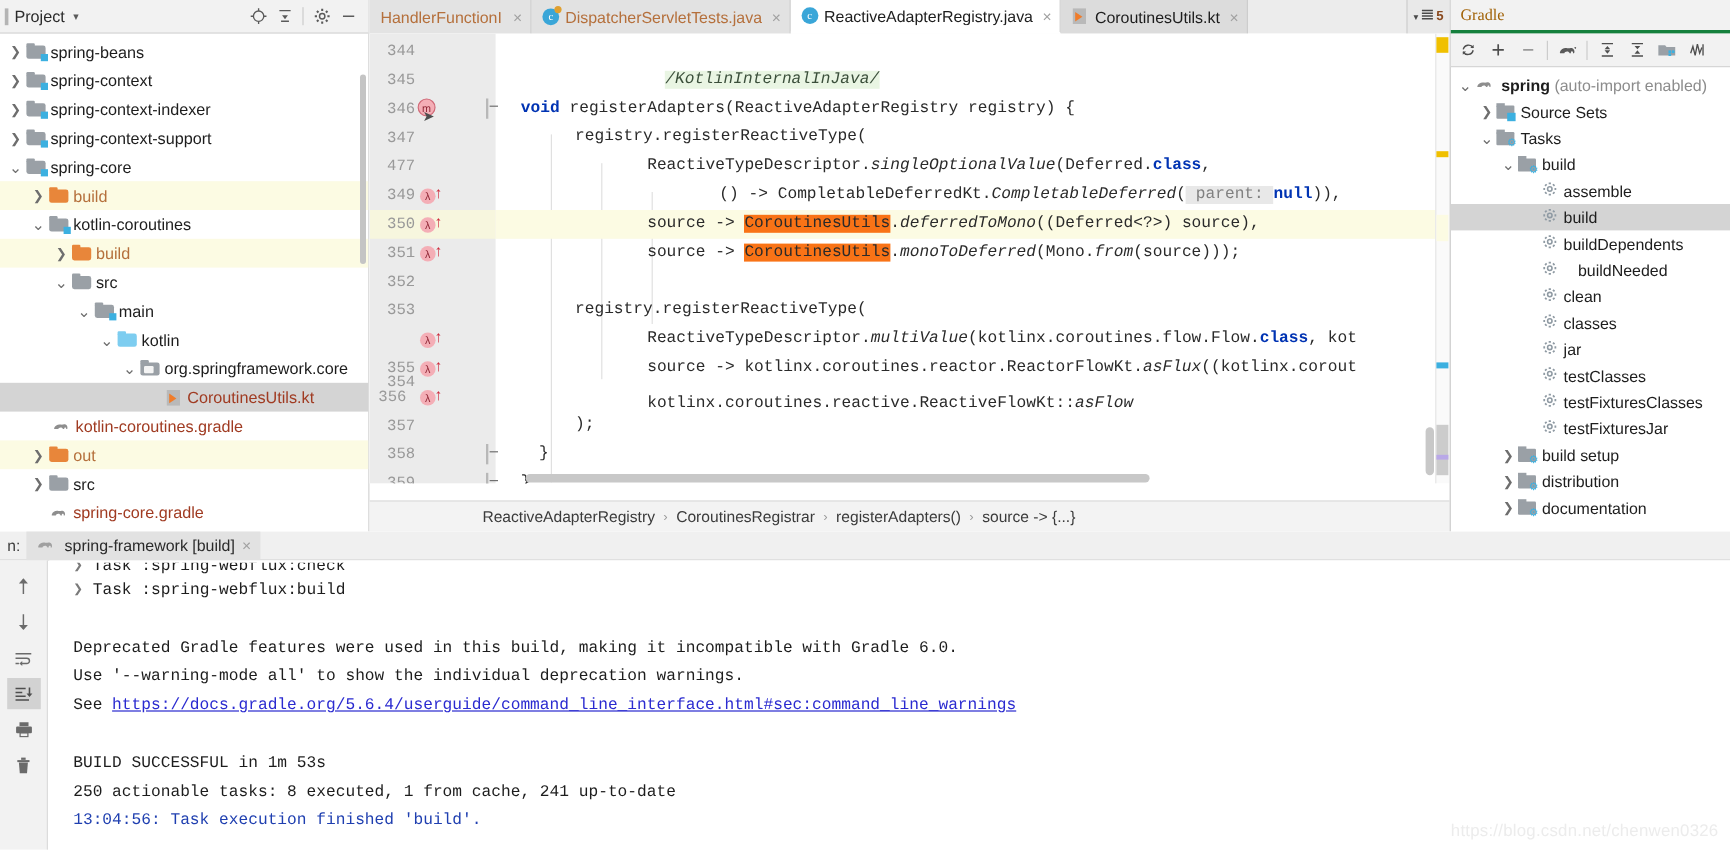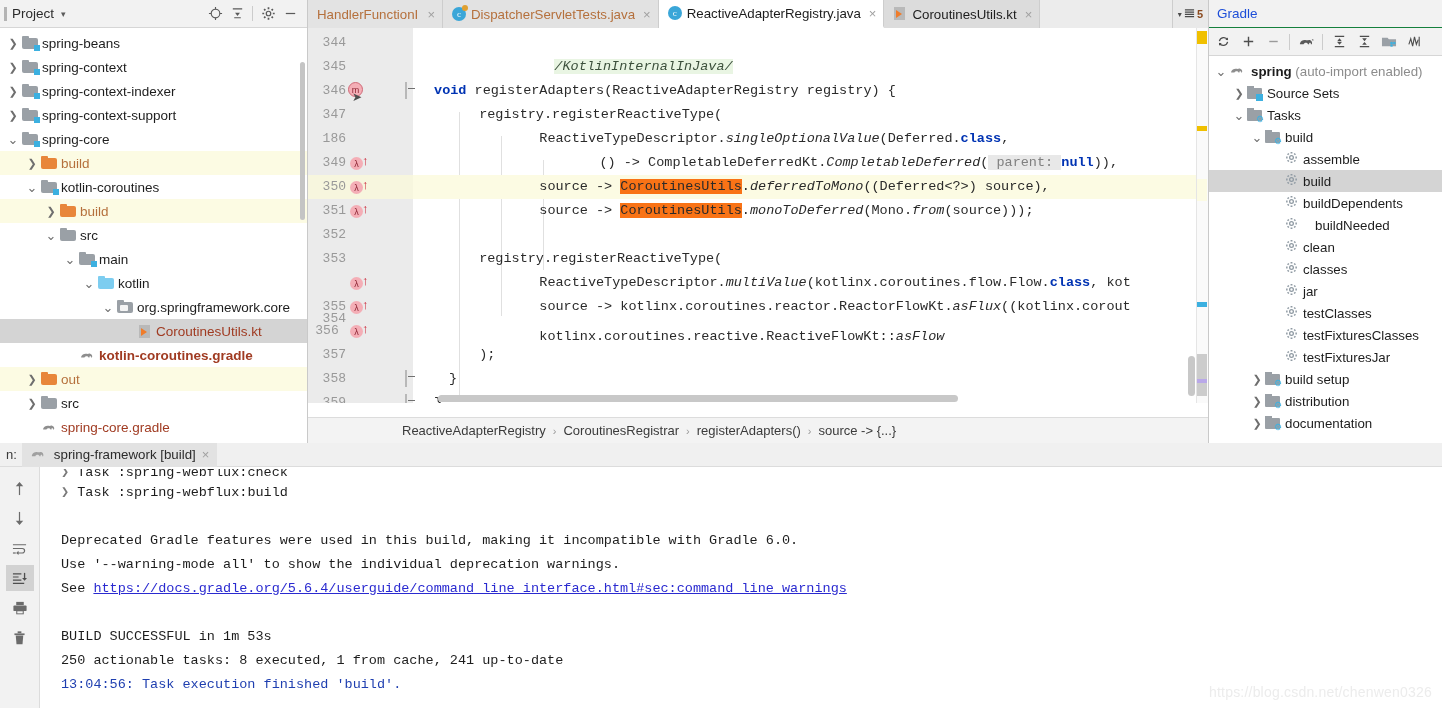--- a/index.html
+++ b/index.html
@@ -135,22 +135,22 @@
   #breadcrumb {
     position:absolute; left:0; bottom:0; width:900px; height:26px; background:#f3f3f3;
     border-top:1px solid #dcdcdc; display:flex; align-items:center; padding-left:94px;
     font-size:13px; color:#3b3b3b; gap:7px;
   }
   #breadcrumb .sep { color:#9a9a9a; font-size:11px; }
 
   
   #gradle-panel { position:absolute; left:1208px; top:0; width:234px; height:443px; background:#fff;
                   border-left:1px solid #c9c9c9; }
-  #gradle-header { height:28px; background:#f2f2f2; border-bottom:1px solid #15803d;
-                   display:flex; align-items:center; padding-left:8px; font-size:13.5px; color:#1d4ed8; }
+  #gradle-header { height:28px; background:#f2f2f2; border-bottom:3px solid #15803d;
+                   display:flex; align-items:center; padding-left:8px; font-size:13.5px; color:#a16207;font-family:Liberation Serif, serif; }
   #gradle-toolbar { height:28px; background:#f2f2f2; border-bottom:1px solid #d6d6d6;
                     display:flex; align-items:center; padding:0 2px; gap:1px; overflow:hidden; }
   .gt-ico { width:24px; height:24px; display:flex; align-items:center; justify-content:center;
             color:#4e4e4e; font-size:14px; }
   .gt-sep { width:1px; height:16px; background:#cccccc; margin:0 3px; }
   #gradle-tree { padding-top:4px; }
   .grow { height:22px; display:flex; align-items:center; white-space:nowrap; font-size:13.3px; }
   .grow.sel { background:#d4d4d4; }
   .grow .gw { width:16px; display:flex; align-items:center; justify-content:center; color:#6e6e6e; font-size:11px;}
   .gfold { width:16px; height:15px; position:relative; flex:0 0 16px; }
@@ -320,21 +320,21 @@
           <span class="tlabel txt-dark">org.springframework.core</span>
         </div>
         <div class="trow sel" style="padding-left: 118px;">
           <span class="tw"></span>
           <span class="ico kt">
             <span class="sq"></span>
             <span class="tri"></span>
           </span>
           <span class="tlabel txt-rust">CoroutinesUtils.kt</span>
         </div>
-        <div class="trow" style="padding-left: 61px; font-weight: bold;">
+        <div class="trow" style="padding-left: 25px;">
           <span class="tw"></span>
           <span class="ico gradle-el">
             <svg width="16" height="12" viewBox="0 0 18 14">
               <path d="M1 9c1-3 4-4 6.5-3.4C9 6 10 5 11.5 5.4c1.6.4 2.4 1.8 2.4 3.2 0 .8-.3 1.4-.3 1.4h-1c.1-.4.1-.9-.1-1.2-.3-.5-1-.6-1.4-.2-.4.3-.5 1-.3 1.4H9.6c-.3-1-1.2-1.6-2.3-1.6-1.2 0-2.1.7-2.4 1.6H1z" fill="#8e8e8e"></path>
             </svg>
           </span>
           <span class="tlabel txt-rust">kotlin-coroutines.gradle</span>
         </div>
         <div class="trow hl-yellow" style="padding-left: 23px;">
           <span class="tw">❯</span>
@@ -401,21 +401,21 @@
       <div id="gutter">
           <div class="ln" style="top: 3px; line-height: 24px;">344</div>
           <div class="ln" style="top: 27px; line-height: 24px;">345</div>
           <div class="ln" style="top: 51px; line-height: 24px;">346</div>
           <div class="mmark" style="top: 53px;">
             <span class="circ">m</span>
             <span class="arr2">➤</span>
           </div>
           <div class="foldmark" style="top: 55px;"><span class="sh"></span></div>
           <div class="ln" style="top: 75px; line-height: 24px;">347</div>
-          <div class="ln" style="top: 99px; line-height: 24px;">186</div>
+          <div class="ln" style="top: 99px; line-height: 24px;">477</div>
           <div class="ln" style="top: 123px; line-height: 24px;">349</div>
           <div class="lambda-mark" style="top: 126px;">
             <span class="dot">λ</span>
             <span class="arr">↑</span>
           </div>
           <div style="position: absolute; left: 0px; top: 147px; width: 105px; height: 24px; background: rgb(247, 246, 222);"></div>
           <div class="ln" style="top: 147px; line-height: 24px;">350</div>
           <div class="lambda-mark" style="top: 150px;">
             <span class="dot">λ</span>
             <span class="arr">↑</span>

